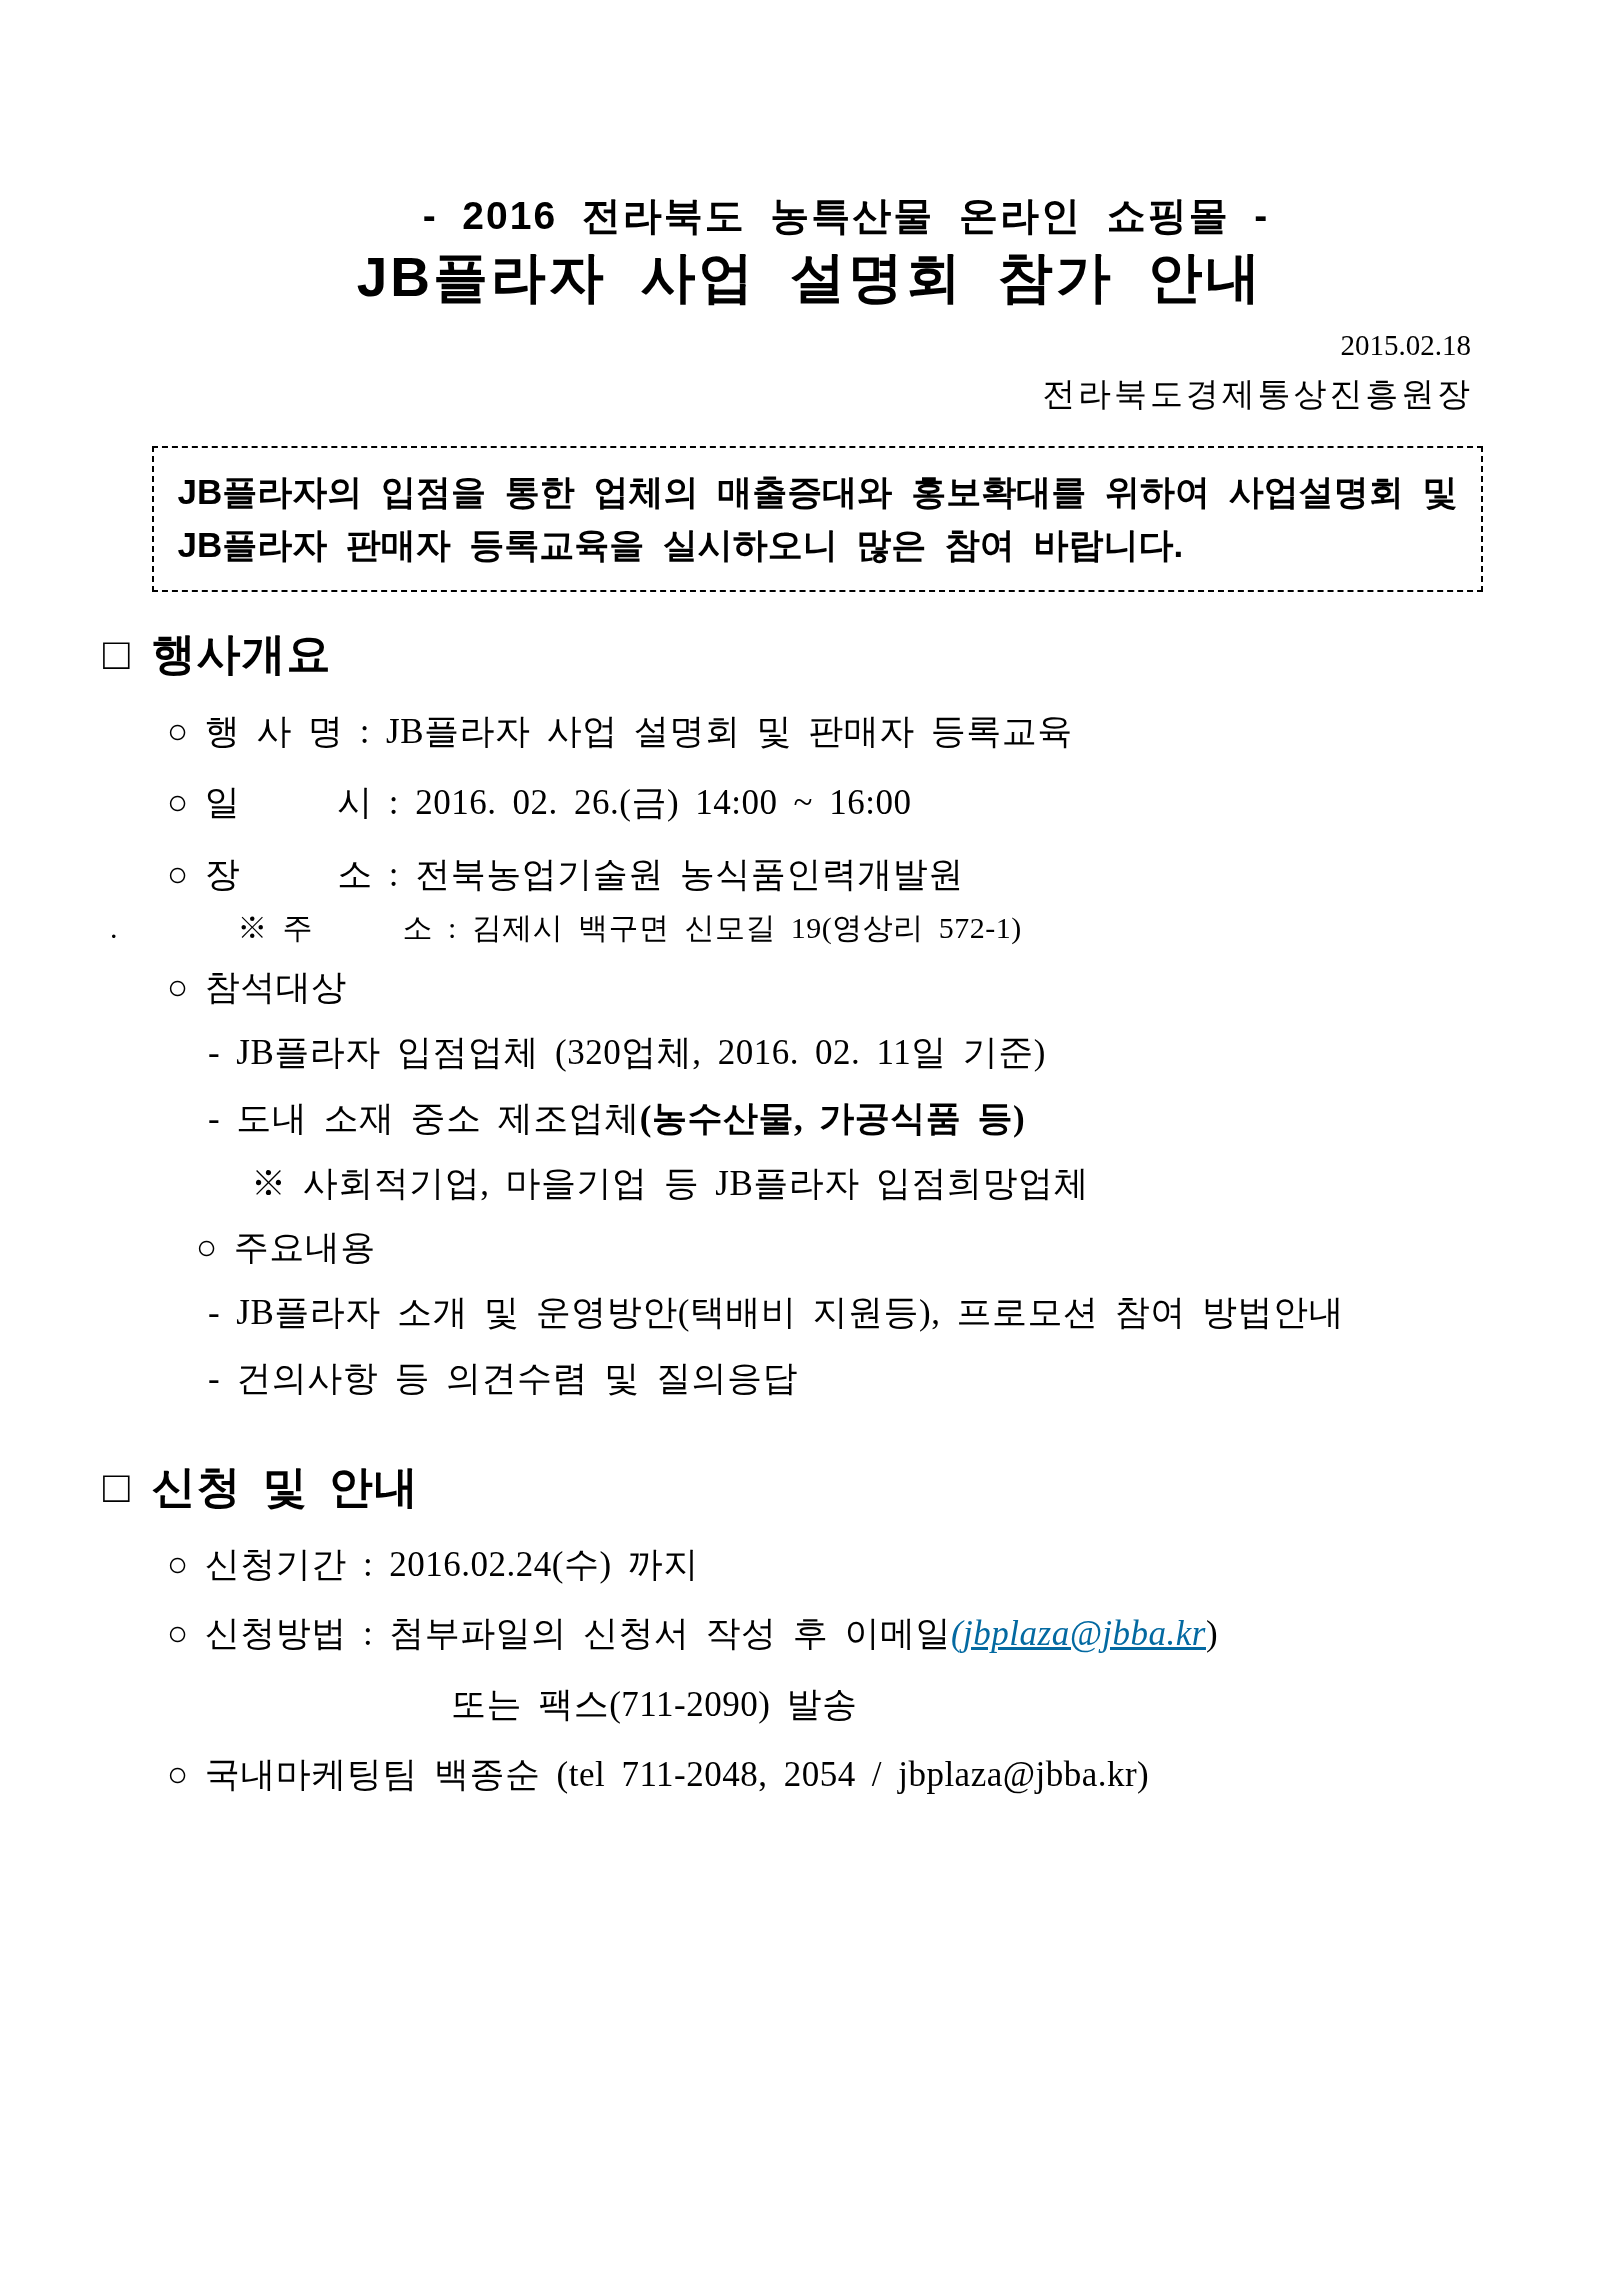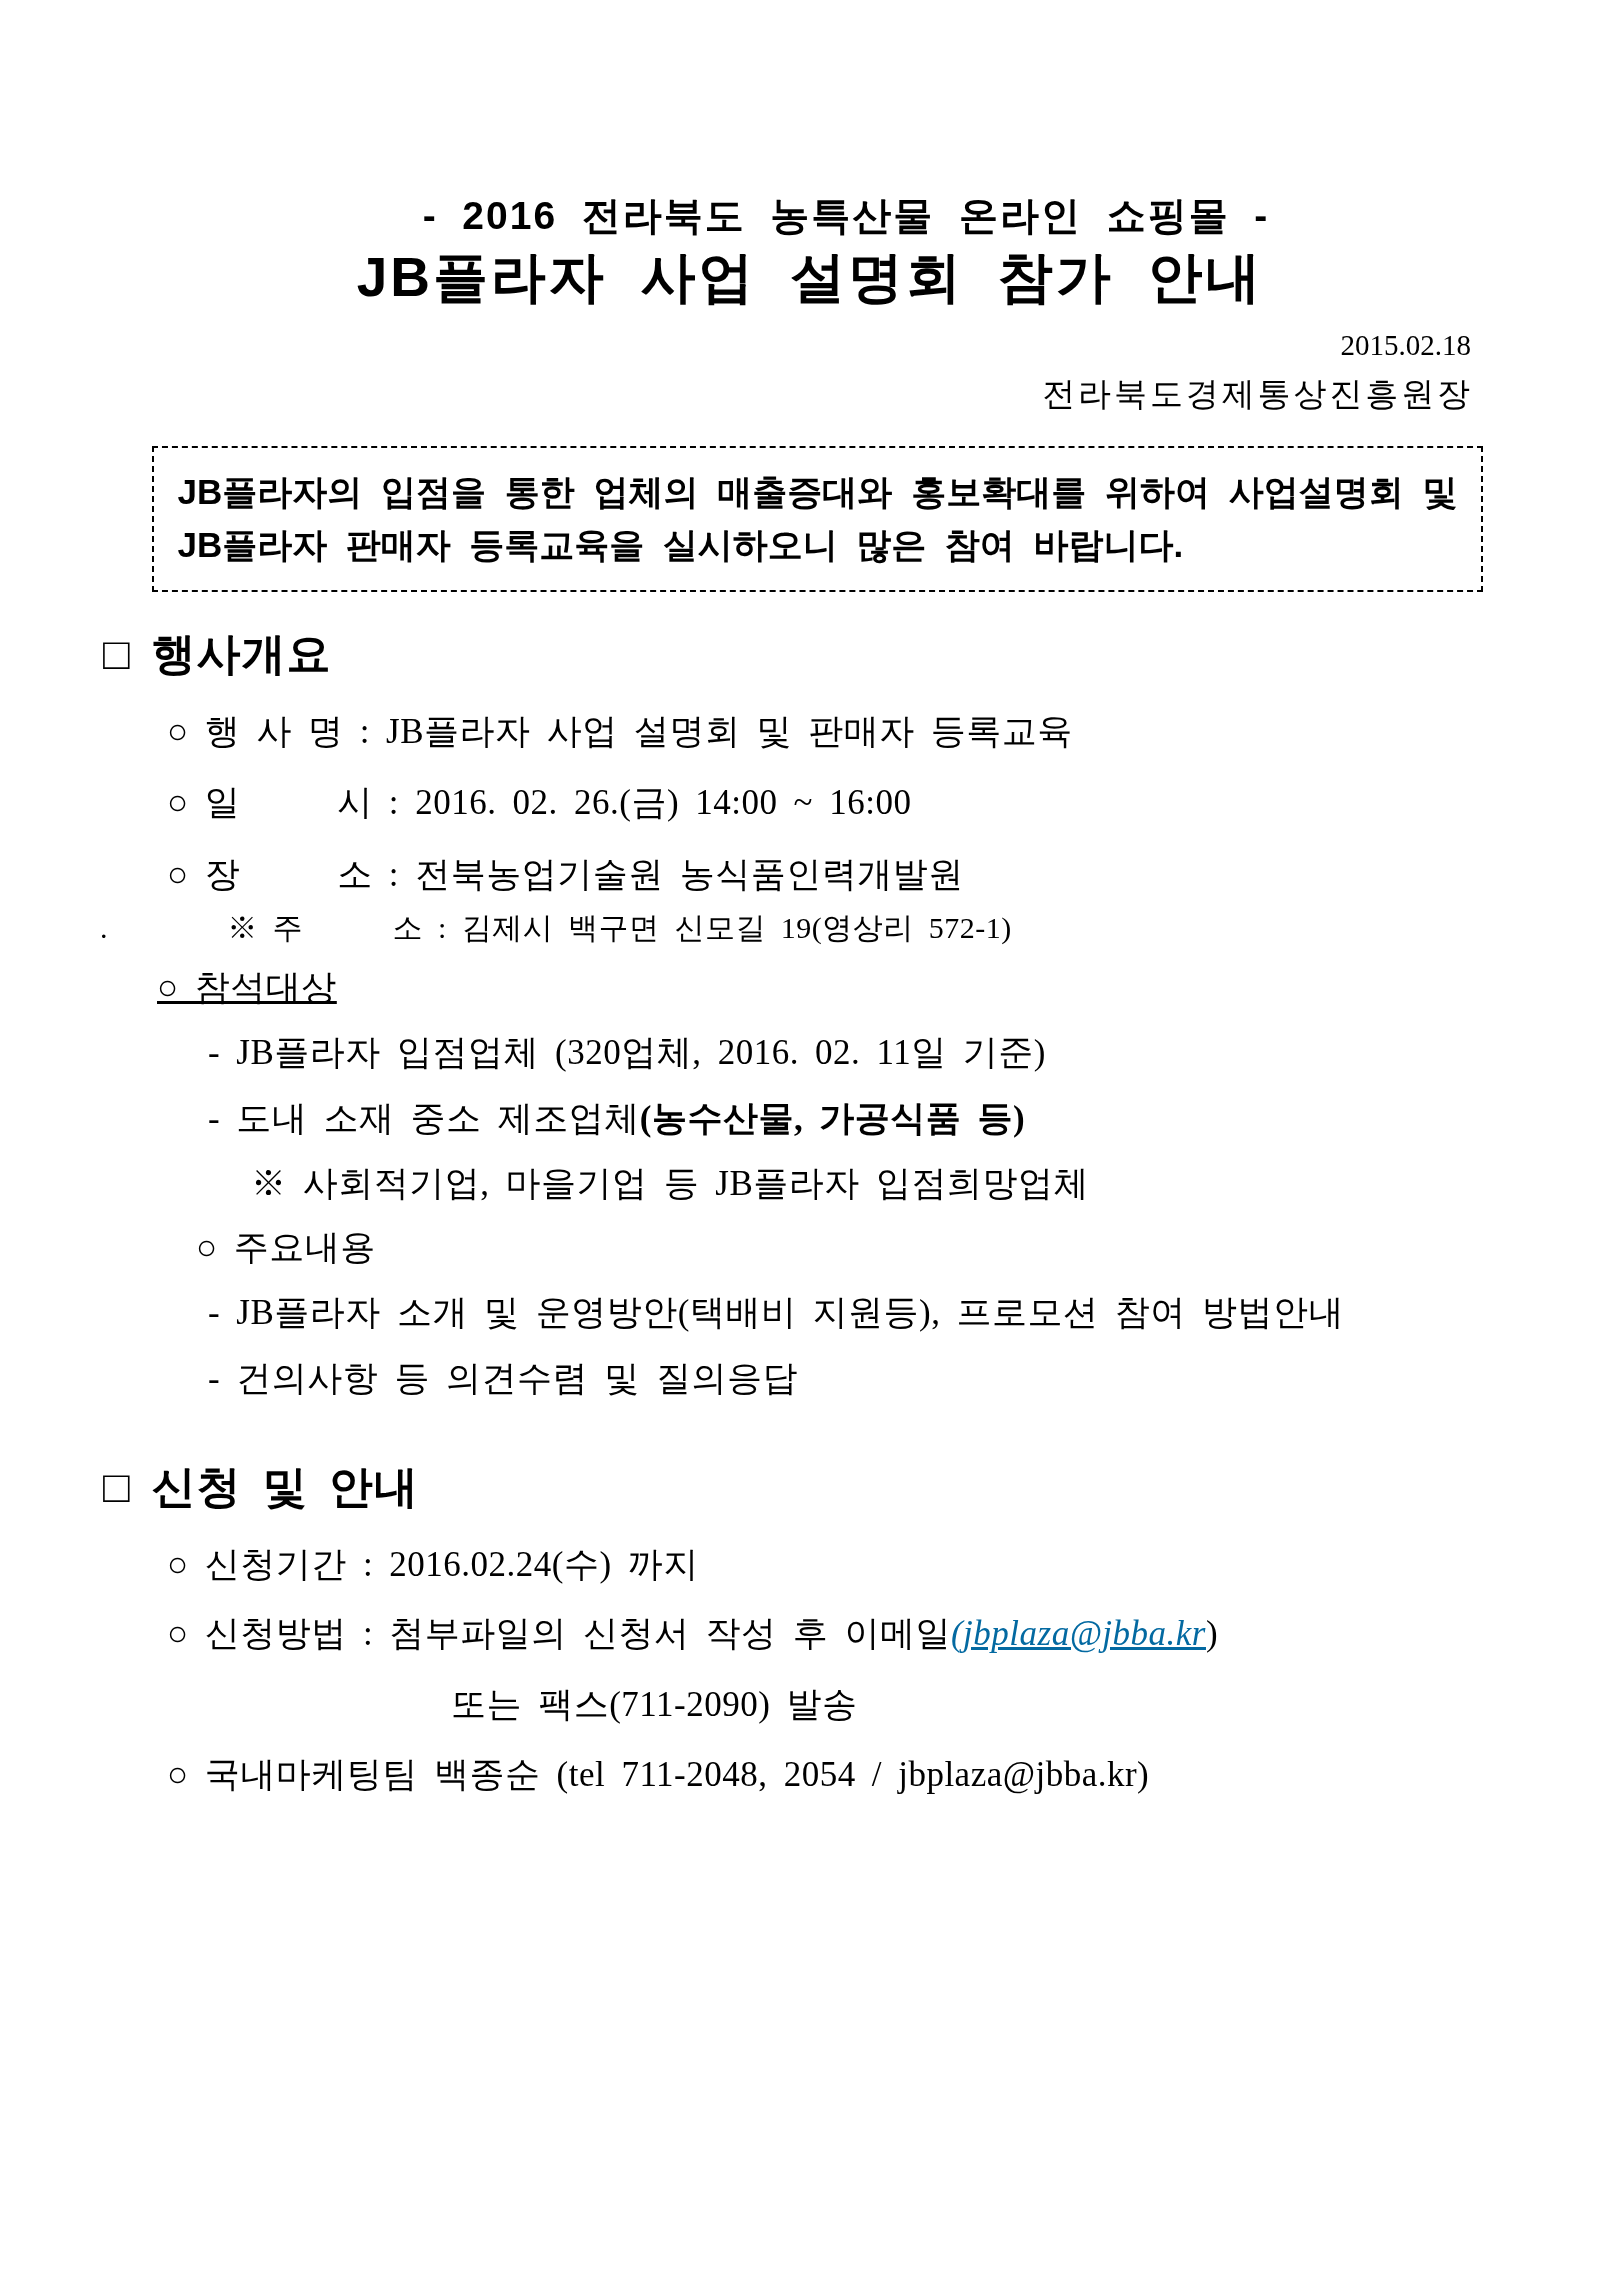--- a/index.html
+++ b/index.html
@@ -74,23 +74,23 @@
 
   <div class="notice-box gothic">
     <span>JB플라자의 입점을 통한 업체의 매출증대와 홍보확대를 위하여 사업설명회 및 JB플라자 판매자 등록교육을 실시하오니 많은 참여 바랍니다.</span>
   </div>
 
   <div class="section-header gothic" style="top:625px;">□ 행사개요</div>
 
   <div class="line serif" style="top:708px; left:167px;">○ 행 사 명 : JB플라자 사업 설명회 및 판매자 등록교육</div>
   <div class="line serif" style="top:779px; left:167px;">○ 일      시 : 2016. 02. 26.(금) 14:00 ~ 16:00</div>
   <div class="line serif" style="top:851px; left:167px;">○ 장      소 : 전북농업기술원 농식품인력개발원</div>
-  <div class="line serif small" style="top:908px; left:100px;">.        ※ 주      소 : 김제시 백구면 신모길 19(영상리 572-1)</div>
+  <div class="line serif small" style="top:908px; left:110px;">.        ※ 주      소 : 김제시 백구면 신모길 19(영상리 572-1)</div>
 
-  <div class="line serif" style="top:964px; left:157px;text-decoration:underline;">○ 참석대상</div>
+  <div class="line serif" style="top:964px; left:167px;">○ 참석대상</div>
   <div class="line serif" style="top:1029px; left:208px;">- JB플라자 입점업체 (320업체, 2016. 02. 11일 기준)</div>
   <div class="line serif" style="top:1095px; left:208px;"><span>- 도내 소재 중소 제조업체</span><span class="bold-part">(농수산물, 가공식품 등)</span></div>
   <div class="line serif" style="top:1160px; left:251px;">※ 사회적기업, 마을기업 등 JB플라자 입점희망업체</div>
 
   <div class="line serif" style="top:1224px; left:167px;margin-left:29px;">○ 주요내용</div>
   <div class="line serif" style="top:1289px; left:208px;">- JB플라자 소개 및 운영방안(택배비 지원등), 프로모션 참여 방법안내</div>
   <div class="line serif" style="top:1355px; left:208px;">- 건의사항 등 의견수렴 및 질의응답</div>
 
   <div class="section-header gothic" style="top:1458px;">□ 신청 및 안내</div>
 

